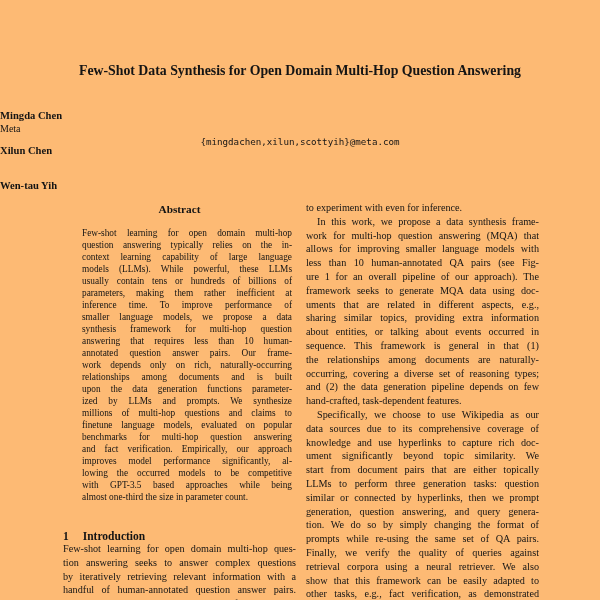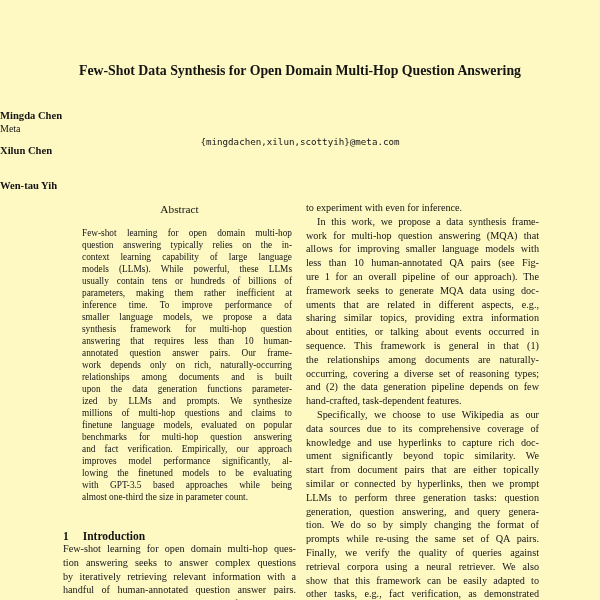--- a/index.html
+++ b/index.html
@@ -6,21 +6,21 @@
   body {
     width: 600px; height: 600px;
     background: #ffffff;
     font-family: "Liberation Serif", "DejaVu Serif", serif;
     color: #141414;
     overflow: hidden;
   }
   .page {
     position: relative;
     width: 600px; height: 600px;
-    background: #fef9c3;
+    background: #fdba74;
     overflow: hidden;
   }
   .paper-title {
     position: absolute;
     top: 62px; left: 30px; right: 30px;
     text-align: center;
     font-weight: bold;
     font-size: 13.8px;
     line-height: 17px;
   }
@@ -44,21 +44,21 @@
     position: absolute;
     top: 136px; left: 0; right: 0;
     text-align: center;
     font-family: "DejaVu Sans Mono", "Liberation Mono", monospace;
     font-size: 9.2px;
   }
   .abstract-heading {
     position: absolute;
     top: 203px; left: 63px; width: 233px;
     text-align: center;
-    font-weight: normal;
+    font-weight: bold;
     font-size: 11.3px;
   }
   .abstract-body {
     position: absolute;
     top: 227px; left: 82px; width: 210px;
     font-size: 9.3px;
     line-height: 12px;
   }
   .intro-heading {
     position: absolute;
@@ -123,21 +123,21 @@
         <div class="line">annotated question answer pairs. Our frame-</div>
         <div class="line">work depends only on rich, naturally-occurring</div>
         <div class="line">relationships among documents and is built</div>
         <div class="line">upon the data generation functions parameter-</div>
         <div class="line">ized by LLMs and prompts. We synthesize</div>
         <div class="line">millions of multi-hop questions and claims to</div>
         <div class="line">finetune language models, evaluated on popular</div>
         <div class="line">benchmarks for multi-hop question answering</div>
         <div class="line">and fact verification. Empirically, our approach</div>
         <div class="line">improves model performance significantly, al-</div>
-        <div class="line">lowing the finetuned models to be evaluating</div>
+        <div class="line">lowing the occurred models to be competitive</div>
         <div class="line">with GPT-3.5 based approaches while being</div>
         <div class="line par-end">almost one-third the size in parameter count.</div>
       </div>
     </div>
 
   <div class="intro-heading">
     <span class="sec-num">1</span><span>Introduction</span>
   </div>
 
   <div class="intro-body paras">
@@ -169,22 +169,22 @@
         <div class="line">occurring, covering a diverse set of reasoning types;</div>
         <div class="line">and (2) the data generation pipeline depends on few</div>
         <div class="line par-end">hand-crafted, task-dependent features.</div>
       </div>
       <div class="para">
         <div class="line">Specifically, we choose to use Wikipedia as our</div>
         <div class="line">data sources due to its comprehensive coverage of</div>
         <div class="line">knowledge and use hyperlinks to capture rich doc-</div>
         <div class="line">ument significantly beyond topic similarity. We</div>
         <div class="line">start from document pairs that are either topically</div>
+        <div class="line">LLMs to perform three generation tasks: question</div>
         <div class="line">similar or connected by hyperlinks, then we prompt</div>
-        <div class="line">LLMs to perform three generation tasks: question</div>
         <div class="line">generation, question answering, and query genera-</div>
         <div class="line">tion. We do so by simply changing the format of</div>
         <div class="line">prompts while re-using the same set of QA pairs.</div>
         <div class="line">Finally, we verify the quality of queries against</div>
         <div class="line">retrieval corpora using a neural retriever. We also</div>
         <div class="line">show that this framework can be easily adapted to</div>
         <div class="line">other tasks, e.g., fact verification, as demonstrated</div>
       </div>
     </div>
 

